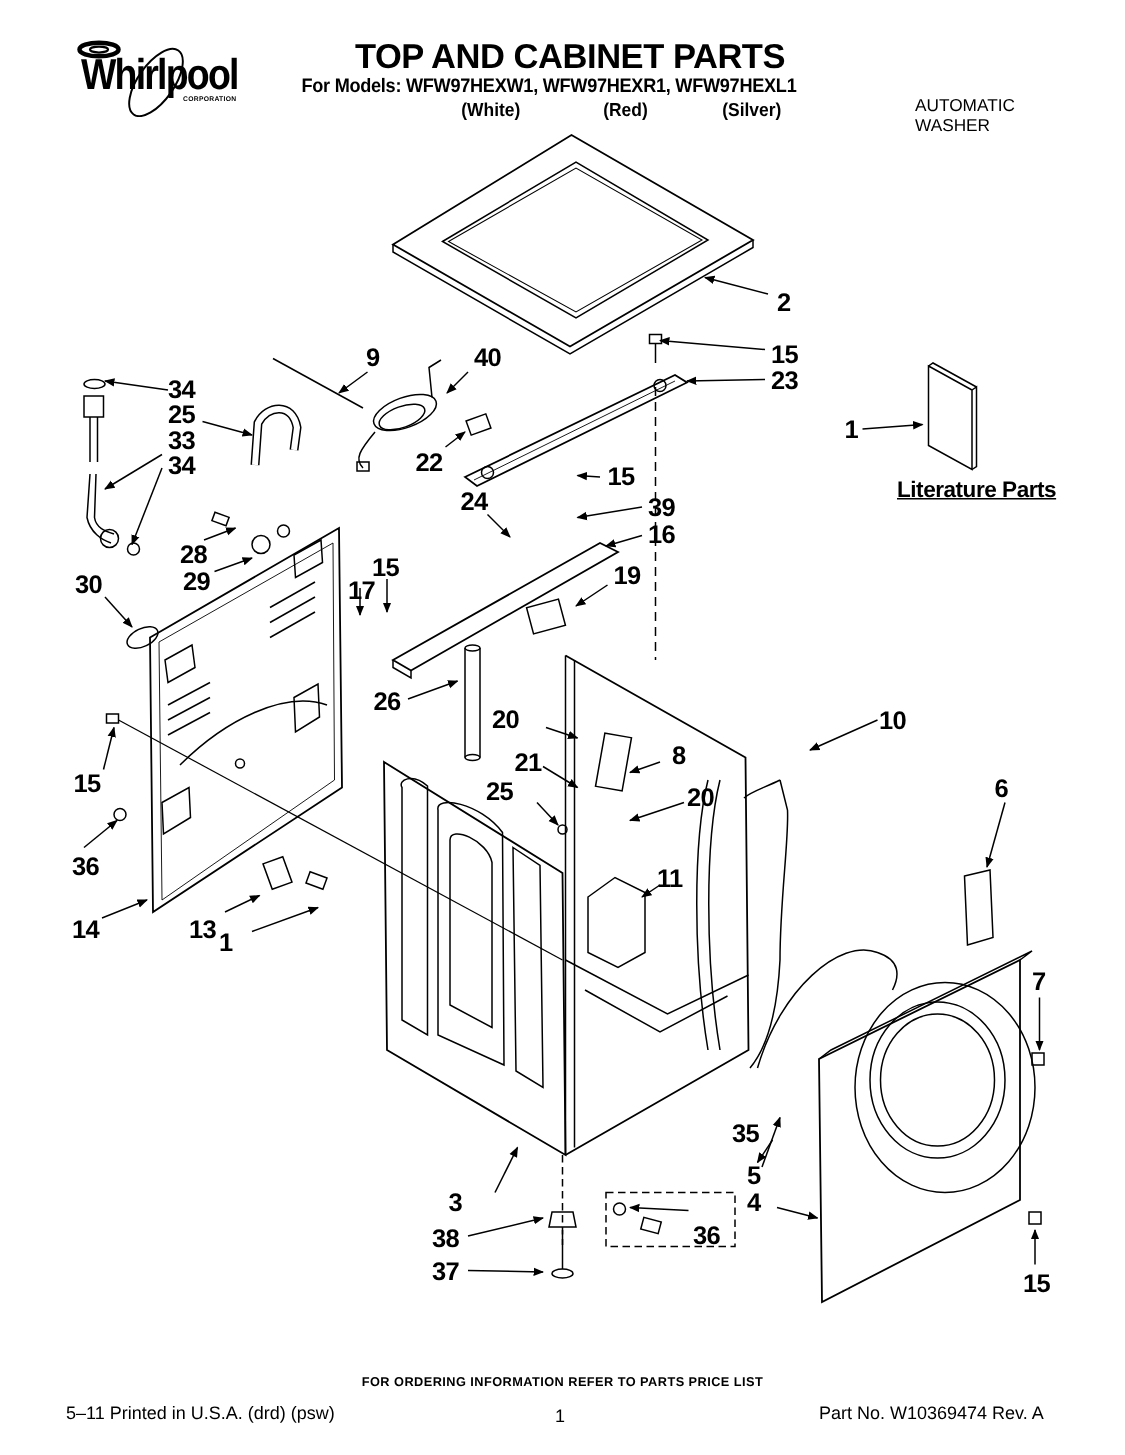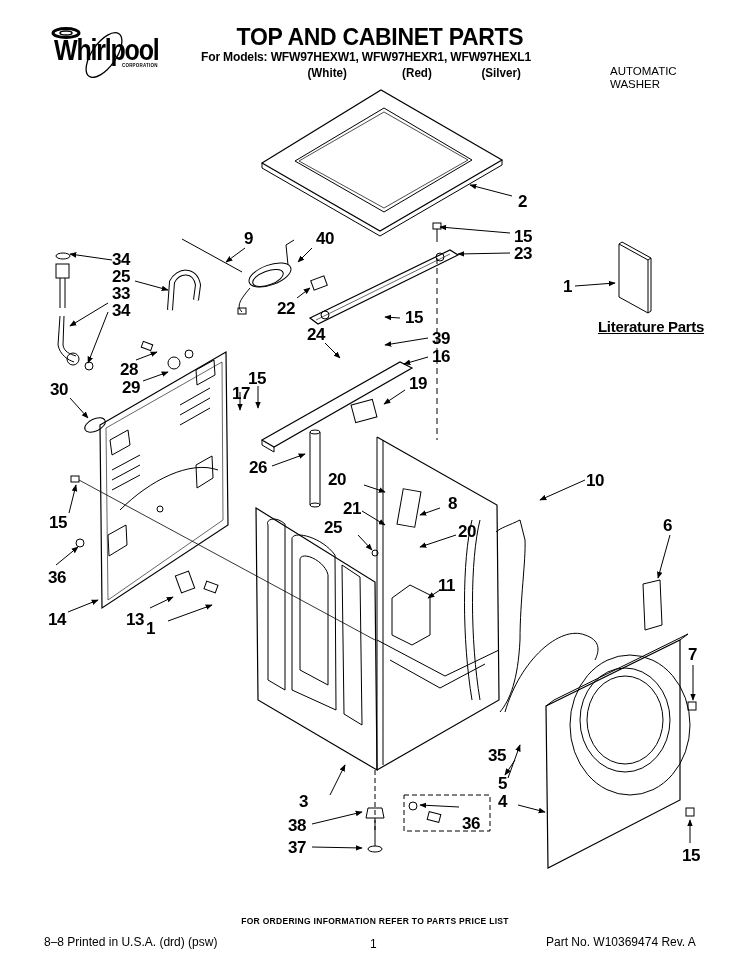--- a/index.html
+++ b/index.html
@@ -290,15 +290,15 @@
 <div class="callout" style="left:299px;top:793px">3</div>
 <div class="callout" style="left:498px;top:793px">4</div>
 <div class="callout" style="left:462px;top:815px">36</div>
 <div class="callout" style="left:288px;top:817px">38</div>
 <div class="callout" style="left:288px;top:839px">37</div>
 <div class="callout" style="left:682px;top:847px">15</div>
 
 <div id="lit-label" class="abs">Literature Parts</div>
 
 <div id="ordering" class="abs">FOR ORDERING INFORMATION REFER TO PARTS PRICE LIST</div>
-<div id="printed" class="abs">8–8 Printed in U.S.A. (drd) (psw)</div>
+<div id="printed" class="abs">5–11 Printed in U.S.A. (drd) (psw)</div>
 <div id="page-num" class="abs">1</div>
 <div id="partno" class="abs">Part No. W10369474 Rev. A</div>
 
 </body></html>

